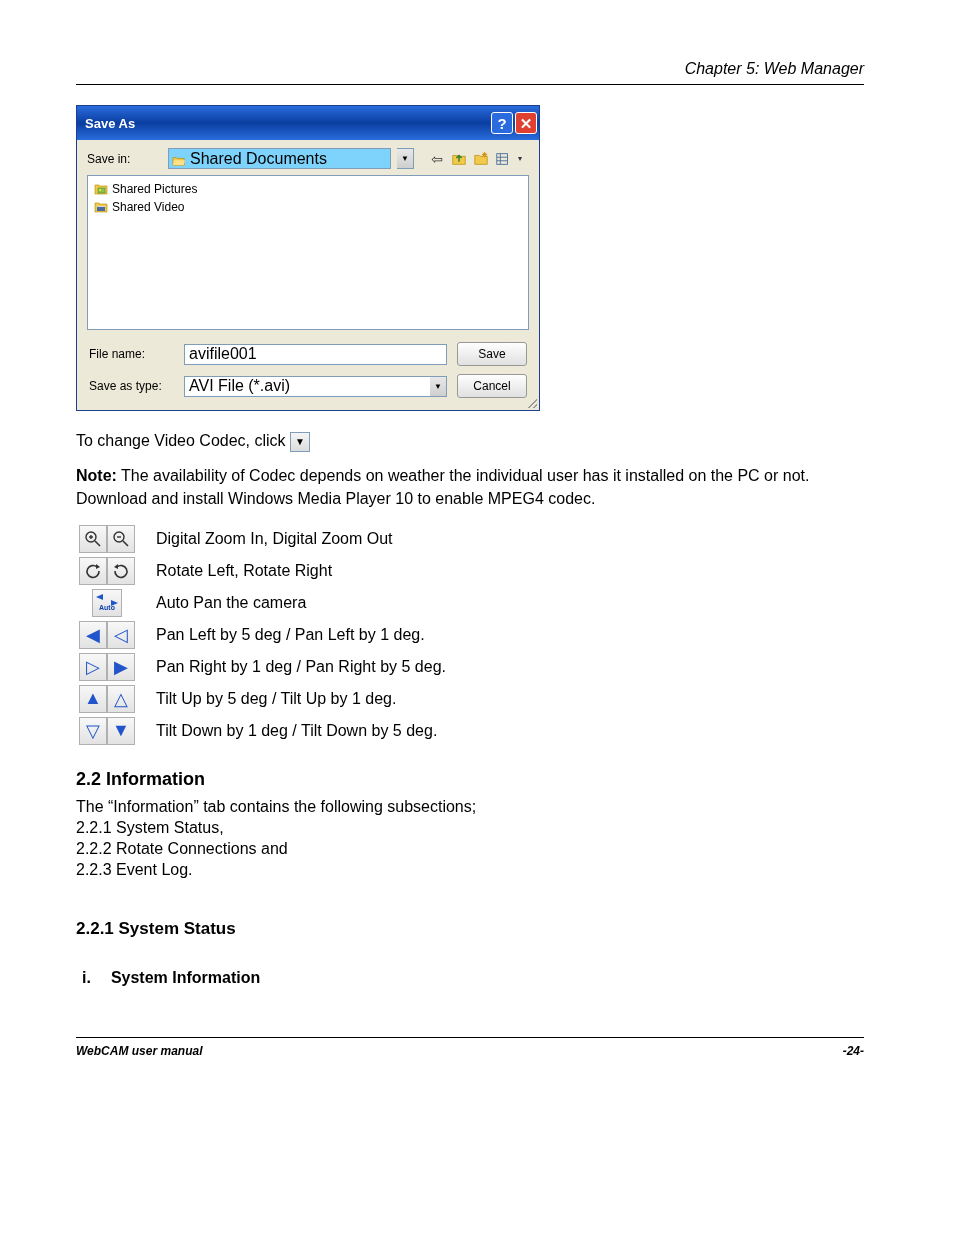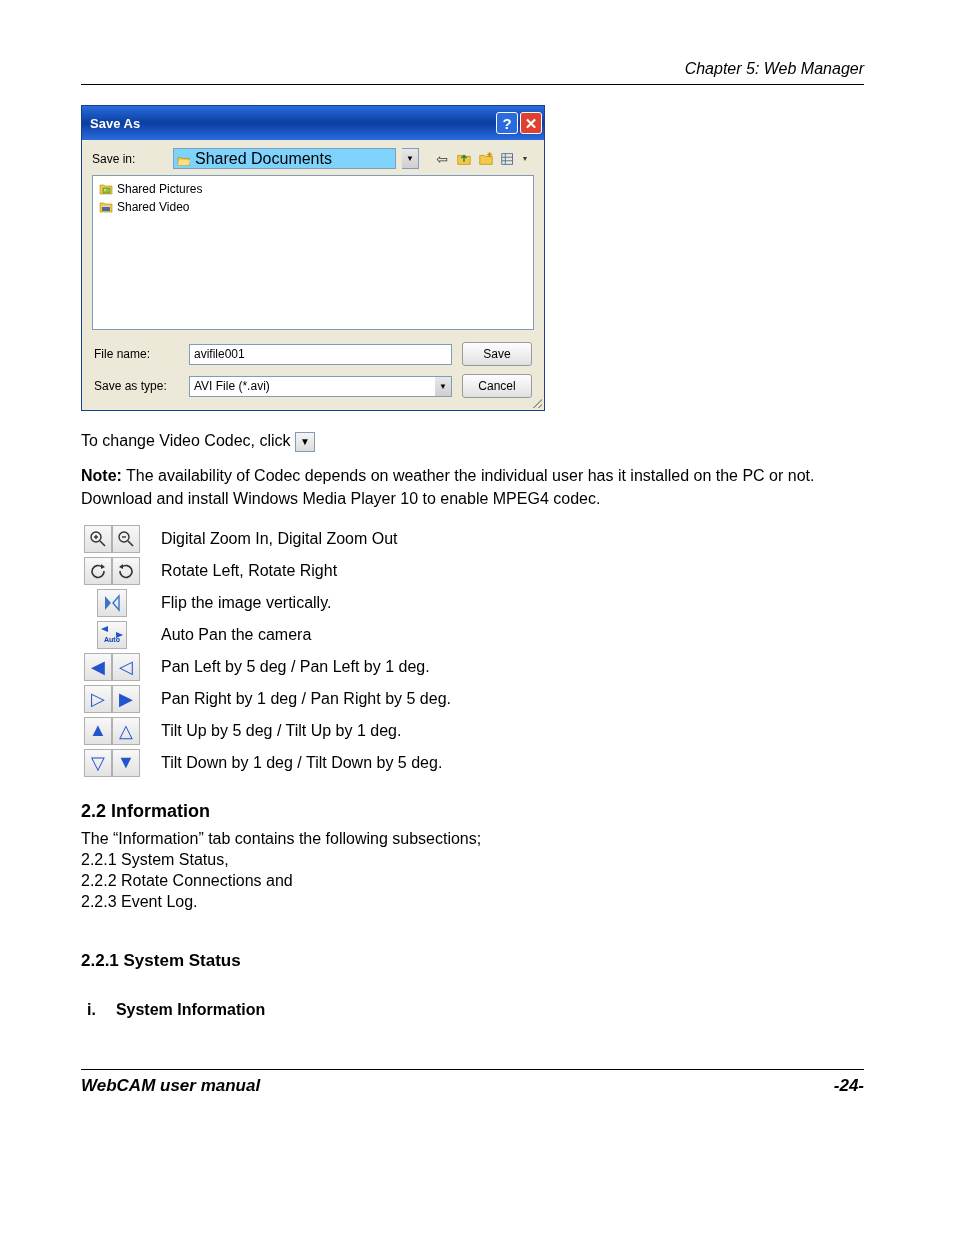--- a/index.html
+++ b/index.html
@@ -5,22 +5,21 @@
   body {
     margin: 0;
     padding: 0;
     background: #fff;
     font-family: Arial, Helvetica, sans-serif;
     font-size: 16px;
     color: #000;
     width: 954px;
   }
   .page {
-    padding: 60px 90px 40px 48px;
-    margin-left: 33px;
+    padding: 60px 90px 40px 76px;
   }
   .chapter-header {
     text-align: right;
     font-style: italic;
     font-size: 16px;
     padding-bottom: 6px;
     border-bottom: 1.5px solid #000;
     margin-bottom: 20px;
   }
   .dialog {
@@ -143,21 +142,21 @@
     row-gap: 8px;
     column-gap: 10px;
     align-items: center;
     padding: 2px 2px 8px 2px;
   }
   .dlg-input {
     height: 19px;
     border: 1px solid #7f9db9;
     background: #fff;
     padding: 0 4px;
-    font-size: 12px;
+    font-size: 16px;
     display: flex;
     align-items: center;
   }
   .dlg-combo {
     display: flex;
   }
   .dlg-combo .dlg-input { flex:1; border-right:none; }
   .win-button {
     height: 22px;
     background: linear-gradient(#fefefe,#e0e0e0);
@@ -245,21 +244,21 @@
     margin: 30px 0 0 6px;
   }
   .footer {
     margin-top: 50px;
     border-top: 1.5px solid #000;
     padding-top: 6px;
     display: flex;
     justify-content: space-between;
     font-style: italic;
     font-weight: bold;
-    font-size: 17px;
+    font-size: 12px;
   }
   .blue { color: #2255cc; }
   .auto-label { font-size:7px; color:#1040b0; font-weight:bold; line-height:0.6;}
 </style>
 </head>
 <body>
 
 <div class="page">
 
   <div class="chapter-header">Chapter 5: Web Manager</div>
@@ -400,31 +399,20 @@
             <svg width="18" height="18" viewBox="0 0 18 18">
               <path d="M5 5a6 6 0 1 1 -2 4" fill="none" stroke="#333" stroke-width="1.6"></path>
               <polygon points="6,2 2,5 6,7" fill="#333"></polygon>
             </svg>
           </div>
       </div>
       <div class="icon-desc">Rotate Left, Rotate Right</div>
     </div>
     <div class="icon-row">
       <div class="icon-cell">
-        <div class="icon-btn single">
-            <svg width="20" height="18" viewBox="0 0 20 18">
-              <polygon points="3,2 3,16 9,9" fill="#3a77c4"></polygon>
-              <polygon points="17,2 17,16 11,9" fill="none" stroke="#3a77c4" stroke-width="1.4"></polygon>
-            </svg>
-          </div>
-      </div>
-      <div class="icon-desc">Flip the image vertically.</div>
-    </div>
-    <div class="icon-row">
-      <div class="icon-cell">
         <div class="icon-btn single" style="flex-direction:column;gap:0;">
             <svg width="22" height="12" viewBox="0 0 22 12">
               <polygon points="0,3 7,0 7,6" fill="#1e55c8"></polygon>
               <polygon points="22,9 15,6 15,12" fill="#1e55c8"></polygon>
             </svg>
             <span class="auto-label">Auto</span>
           </div>
       </div>
       <div class="icon-desc">Auto Pan the camera</div>
     </div>

